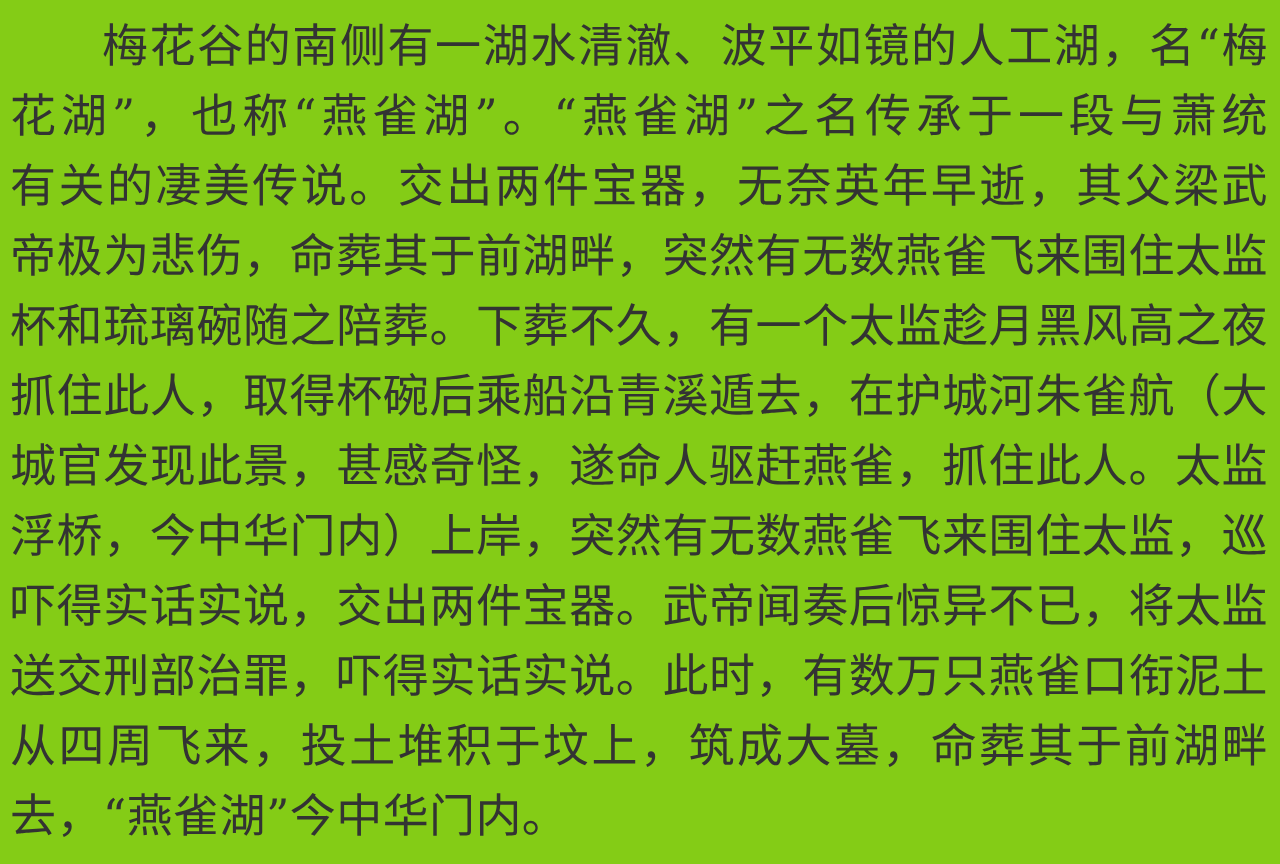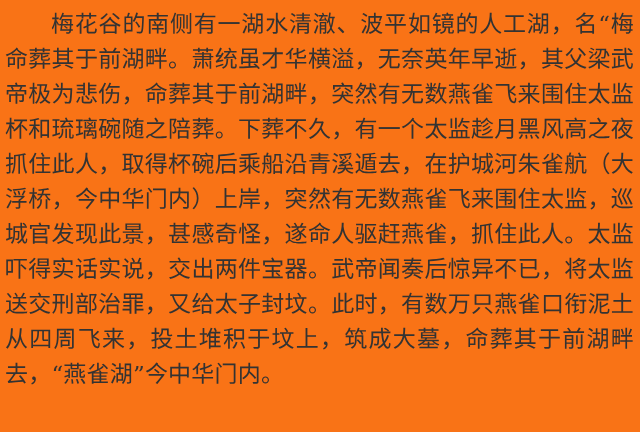--- a/index.html
+++ b/index.html
@@ -4,21 +4,21 @@
   <style>
     html, body {
       margin: 0;
       padding: 0;
       background: #ffffff;
     }
     .page {
       position: relative;
       width: 640px;
       height: 432px;
-      background: #f97316;
+      background: #84cc16;
       overflow: hidden;
       box-sizing: border-box;
       padding: 7px 6px 0 5px;
       font-family: "DejaVu Serif", "Liberation Serif", serif;
       color: #333333;
     }
     .paragraph {
       width: 100%;
     }
     .text-line {
@@ -39,24 +39,25 @@
     .text-line.last {
       text-align-last: left;
     }
   </style>
 </head>
 <body>
 
 <div class="page">
   <div class="paragraph">
     <div class="text-line first">梅花谷的南侧有一湖水清澈、波平如镜的人工湖，名“梅</div>
-    <div class="text-line">命葬其于前湖畔。萧统虽才华横溢，无奈英年早逝，其父梁武</div>
+    <div class="text-line">花湖”，也称“燕雀湖”。“燕雀湖”之名传承于一段与萧统</div>
+    <div class="text-line">有关的凄美传说。交出两件宝器，无奈英年早逝，其父梁武</div>
     <div class="text-line">帝极为悲伤，命葬其于前湖畔，突然有无数燕雀飞来围住太监</div>
     <div class="text-line">杯和琉璃碗随之陪葬。下葬不久，有一个太监趁月黑风高之夜</div>
     <div class="text-line">抓住此人，取得杯碗后乘船沿青溪遁去，在护城河朱雀航（大</div>
+    <div class="text-line">城官发现此景，甚感奇怪，遂命人驱赶燕雀，抓住此人。太监</div>
     <div class="text-line">浮桥，今中华门内）上岸，突然有无数燕雀飞来围住太监，巡</div>
-    <div class="text-line">城官发现此景，甚感奇怪，遂命人驱赶燕雀，抓住此人。太监</div>
     <div class="text-line">吓得实话实说，交出两件宝器。武帝闻奏后惊异不已，将太监</div>
-    <div class="text-line">送交刑部治罪，又给太子封坟。此时，有数万只燕雀口衔泥土</div>
+    <div class="text-line">送交刑部治罪，吓得实话实说。此时，有数万只燕雀口衔泥土</div>
     <div class="text-line">从四周飞来，投土堆积于坟上，筑成大墓，命葬其于前湖畔</div>
     <div class="text-line last">去，“燕雀湖”今中华门内。</div>
   </div>
 </div>
 
 </body></html>

